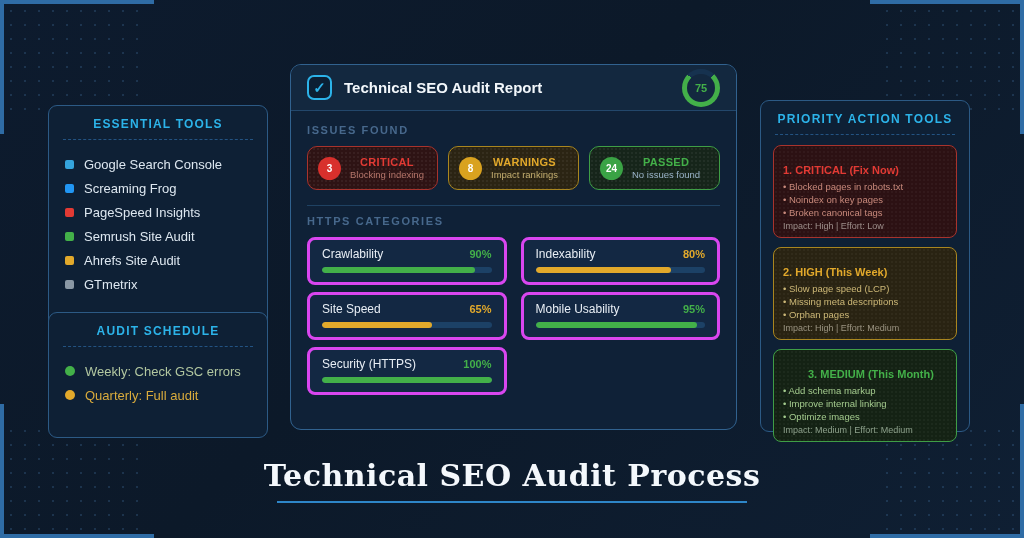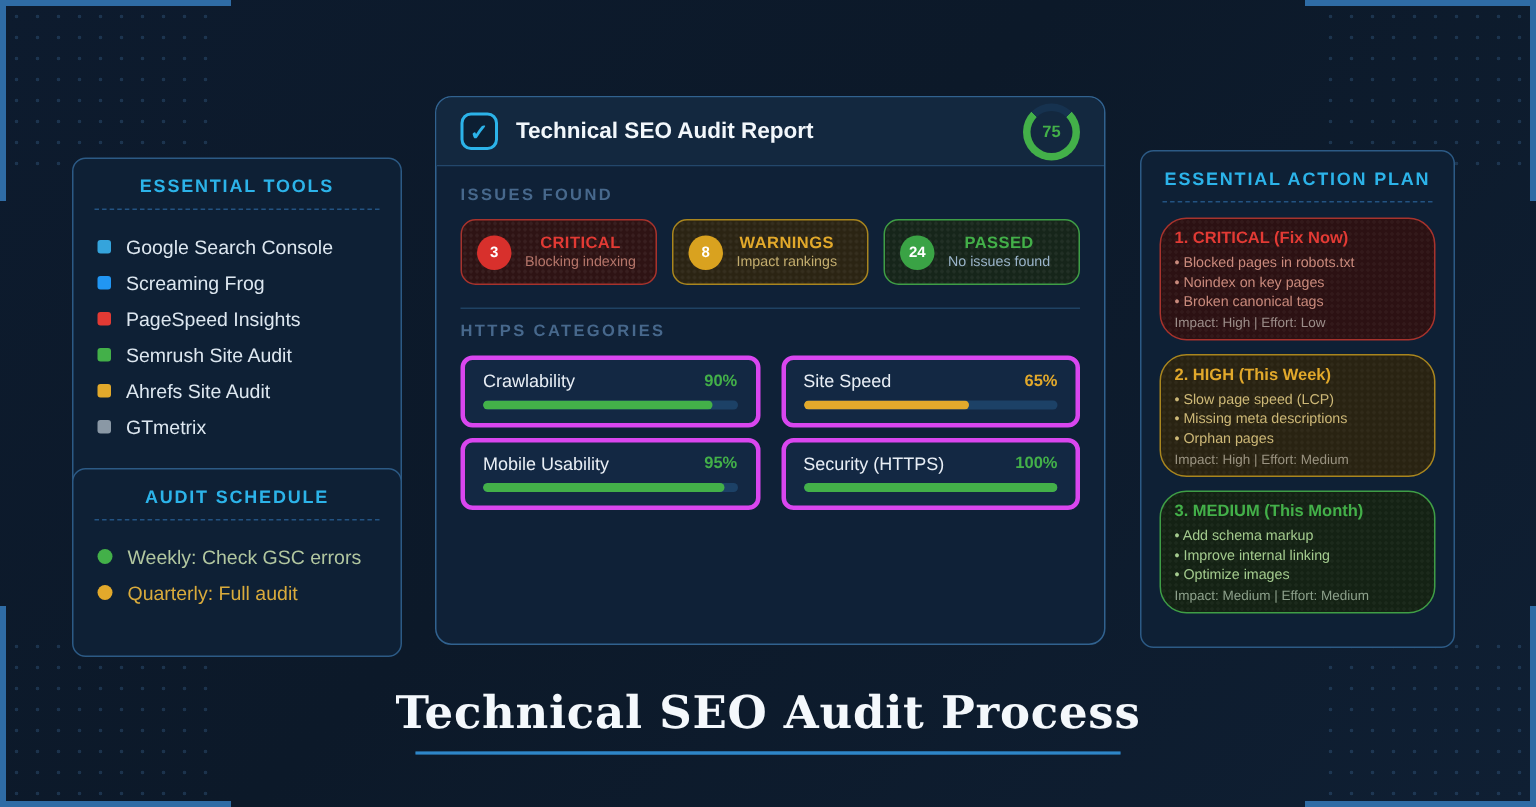--- a/index.html
+++ b/index.html
@@ -51,21 +51,21 @@
   .badge-sub{font-size:9.5px;margin-top:1px;}
   .mid-divider{border-bottom:1px solid #1f4263;margin:15px 0 9px 0;}
   .cat-grid{display:grid;grid-template-columns:1fr 1fr;gap:7px 14px;margin-top:10px;}
   .cat-card{background:#132843;border:3px solid #d946ef;border-radius:8px;padding:7px 12px 9px 12px;}
   .cat-top{display:flex;justify-content:space-between;align-items:center;font-size:12px;color:#e8eef5;}
   .cat-pct{font-size:11px;font-weight:bold;}
   .bar-track{height:6px;background:#1c4166;border-radius:4px;margin-top:6px;overflow:hidden;}
   .bar-fill{height:100%;border-radius:4px;}
 
   
-  .plan-card{border:1.5px solid;border-radius:18px;margin:0 12px 9px 12px;padding:7px 9px 6px 9px;
+  .plan-card{border:1.5px solid;border-radius:8px;margin:0 12px 9px 12px;padding:18px 9px 6px 9px;
     background-image:radial-gradient(rgba(255,255,255,.035) 1px,transparent 1.3px);background-size:4px 4px;}
   .plan-card-title{font-size:11px;font-weight:bold;margin-bottom:4px;}
   .plan-bullet{font-size:9.5px;line-height:13px;}
   .plan-bullet::before{content:"• ";}
   .plan-impact{font-size:9px;margin-top:2px;}
 
   
   #footer-title{position:absolute;left:0;right:0;top:458px;text-align:center;}
   .big-title{font-family:"DejaVu Serif","Liberation Serif",serif;font-weight:bold;font-size:30px;color:#f4f8fc;letter-spacing:.5px;}
   .title-underline{width:470px;height:2px;margin:8px auto 0 auto;
@@ -166,20 +166,29 @@
           <div class="cat-top">
               <span>Crawlability</span>
             <span class="cat-pct" style="color: rgb(67, 176, 73);">90%</span>
             </div>
           <div class="bar-track">
             <div class="bar-fill" style="width: 90%; background: rgb(67, 176, 73);"></div>
             </div>
         </div>
         <div class="cat-card">
           <div class="cat-top">
+              <span>Indexability</span>
+            <span class="cat-pct" style="color: rgb(226, 169, 43);">80%</span>
+            </div>
+          <div class="bar-track">
+            <div class="bar-fill" style="width: 80%; background: rgb(226, 169, 43);"></div>
+            </div>
+        </div>
+        <div class="cat-card">
+          <div class="cat-top">
               <span>Site Speed</span>
             <span class="cat-pct" style="color: rgb(226, 169, 43);">65%</span>
             </div>
           <div class="bar-track">
             <div class="bar-fill" style="width: 65%; background: rgb(226, 169, 43);"></div>
             </div>
         </div>
         <div class="cat-card">
           <div class="cat-top">
               <span>Mobile Usability</span>
@@ -196,41 +205,41 @@
             </div>
           <div class="bar-track">
             <div class="bar-fill" style="width: 100%; background: rgb(67, 176, 73);"></div>
             </div>
         </div>
       </div>
     </div>
   </div>
 
   <div class="panel" id="plan-panel" style="left:760px;top:100px;width:210px;height:332px;">
-    <div class="panel-title">ESSENTIAL ACTION PLAN</div>
+    <div class="panel-title">PRIORITY ACTION TOOLS</div>
     <div class="panel-divider"></div>
 
     <div class="plan-card" style="background-color: rgb(44, 17, 19); border-color: rgb(168, 51, 45);">
       <div class="plan-card-title" style="color: rgb(226, 58, 52);">1. CRITICAL (Fix Now)</div>
       <div class="plan-bullet" style="color: rgb(201, 138, 124);">Blocked pages in robots.txt</div>
       <div class="plan-bullet" style="color: rgb(201, 138, 124);">Noindex on key pages</div>
       <div class="plan-bullet" style="color: rgb(201, 138, 124);">Broken canonical tags</div>
       <div class="plan-impact" style="color: rgb(156, 142, 138);">Impact: High | Effort: Low</div>
     </div>
 
     <div class="plan-card" style="background-color: rgb(41, 35, 18); border-color: rgb(169, 134, 31);">
       <div class="plan-card-title" style="color: rgb(226, 169, 43);">2. HIGH (This Week)</div>
       <div class="plan-bullet" style="color: rgb(205, 184, 119);">Slow page speed (LCP)</div>
       <div class="plan-bullet" style="color: rgb(205, 184, 119);">Missing meta descriptions</div>
       <div class="plan-bullet" style="color: rgb(205, 184, 119);">Orphan pages</div>
       <div class="plan-impact" style="color: rgb(154, 147, 129);">Impact: High | Effort: Medium</div>
     </div>
 
     <div class="plan-card" style="background-color: rgb(20, 34, 20); border-color: rgb(63, 158, 70);">
-      <div class="plan-card-title" style="color: rgb(67, 176, 73);">3. MEDIUM (This Month)</div>
+      <div class="plan-card-title" style="color: rgb(67, 176, 73); margin-left: 25px;">3. MEDIUM (This Month)</div>
       <div class="plan-bullet" style="color: rgb(164, 203, 142);">Add schema markup</div>
       <div class="plan-bullet" style="color: rgb(164, 203, 142);">Improve internal linking</div>
       <div class="plan-bullet" style="color: rgb(164, 203, 142);">Optimize images</div>
       <div class="plan-impact" style="color: rgb(141, 160, 139);">Impact: Medium | Effort: Medium</div>
     </div>
   </div>
 
   <div id="footer-title">
     <div class="big-title">Technical SEO Audit Process</div>
     <div class="title-underline" style="background-color: rgb(46, 134, 200);"></div>

